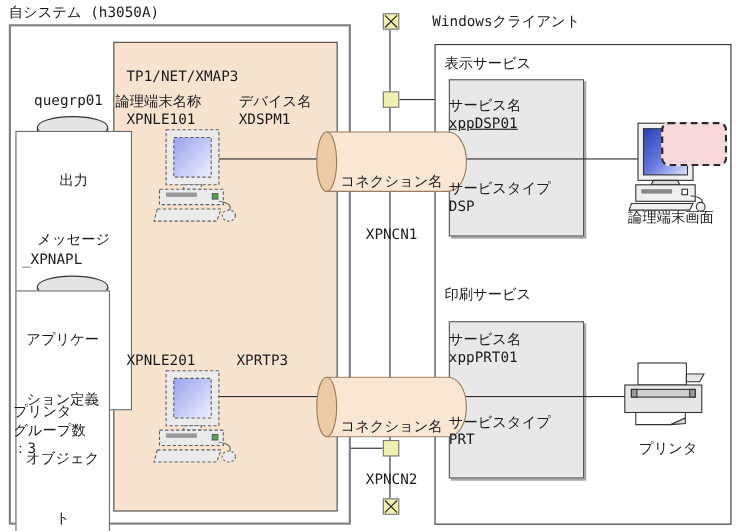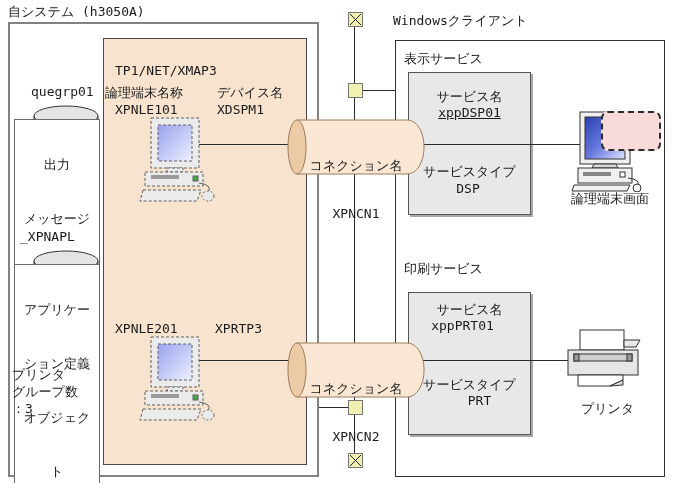--- a/index.html
+++ b/index.html
@@ -1,20 +1,20 @@
 <!DOCTYPE html>
 <html><head>
 <meta charset="utf-8">
 <style>
   html,body{margin:0;padding:0;background:#fff;}
   .stage{position:relative;width:675px;height:483px;background:#ffffff;overflow:hidden;
          font-family:"DejaVu Sans Mono","DejaVu Sans",sans-serif;color:#1a1a1a;font-size:13px;}
   .abs{position:absolute;}
   .lbl{position:absolute;font-size:13px;line-height:15px;white-space:pre;}
-  .c{text-align:center;}
+  .c{}
   .box{position:absolute;box-sizing:border-box;}
   .own-box{border:2px solid #828282;background:#ffffff;}
   .salmon-box{border:1px solid #4a4a4a;background:#f8e3cf;}
   .win-box{border:1px solid #333333;background:#ffffff;}
   .gray-box{border:1px solid #555555;background:#e8e8e8;box-shadow:2px 2px 0 #a8a8a8;}
   .hline{position:absolute;height:0;border-top:1px solid #2a2a2a;}
   .vline{position:absolute;width:0;border-left:1px solid #2a2a2a;}
   .node{position:absolute;width:15px;height:15px;background:#f0f0b0;border:1px solid #767676;box-sizing:border-box;}
   .dblabel{position:absolute;background:#ffffff;border:1px solid #6a6a6a;text-align:center;
            font-size:13px;line-height:18px;box-sizing:border-box;white-space:pre;}
@@ -74,21 +74,21 @@
         <linearGradient id="g-db1" x1="0" y1="0" x2="1" y2="0">
       <stop offset="0" stop-color="#8f8f8f"></stop>
           <stop offset="0.35" stop-color="#ececec"></stop>
       <stop offset="0.75" stop-color="#d4d4d4"></stop>
           <stop offset="1" stop-color="#b2b2b2"></stop>
     </linearGradient>
       </defs>
     <path d="M1 11 V83 A32 10 0 0 0 65 83 V11" fill="url(#g-db1)" stroke="#333"></path>
     <ellipse cx="33" cy="11" rx="32" ry="10" fill="#e4e4e4" stroke="#333"></ellipse>
   </svg>
-  <div class="dblabel" style="left:14px;top:119px;width:86px;">
+  <div class="dblabel" style="left:14px;top:119px;width:106px;">
     <div>出力</div>
     <div>メッセージ</div>
     <div>キュー</div>
     <div>グループ</div>
   </div>
 
   <svg class="abs" style="left:33px;top:250px;" width="66" height="94" viewBox="0 0 66 94">
     <defs>
         <linearGradient id="g-db2" x1="0" y1="0" x2="1" y2="0">
       <stop offset="0" stop-color="#8f8f8f"></stop>

